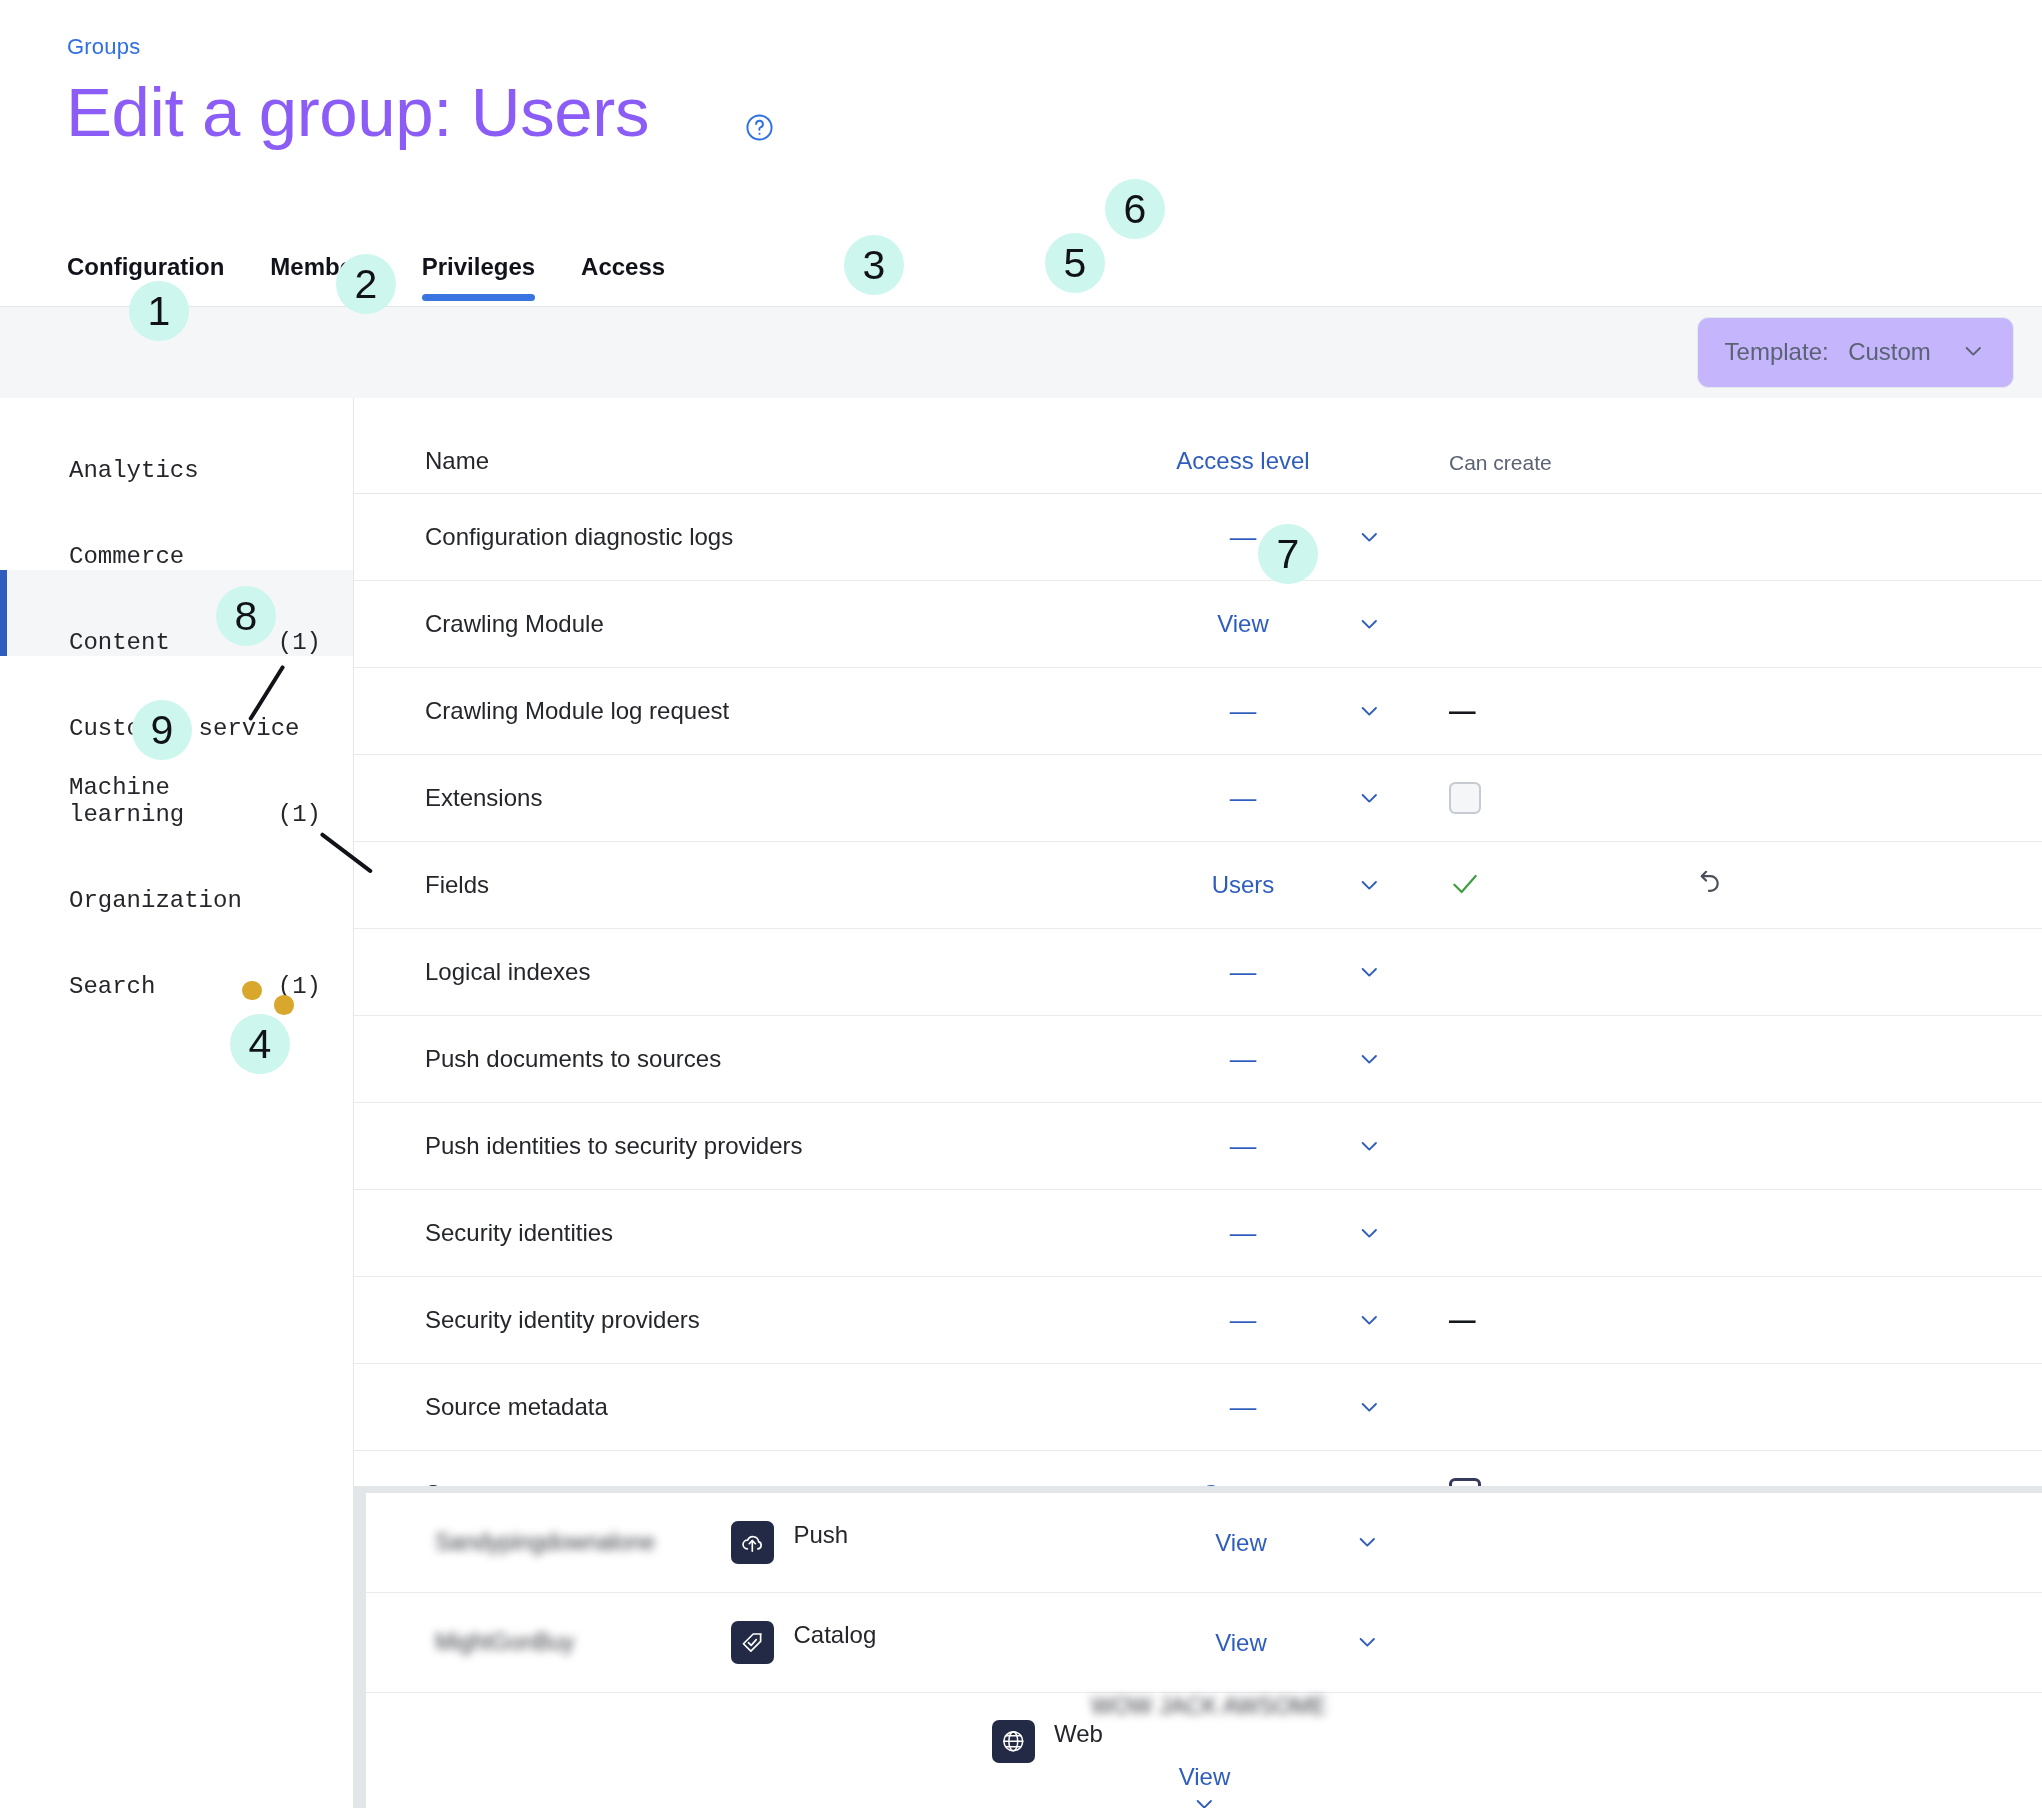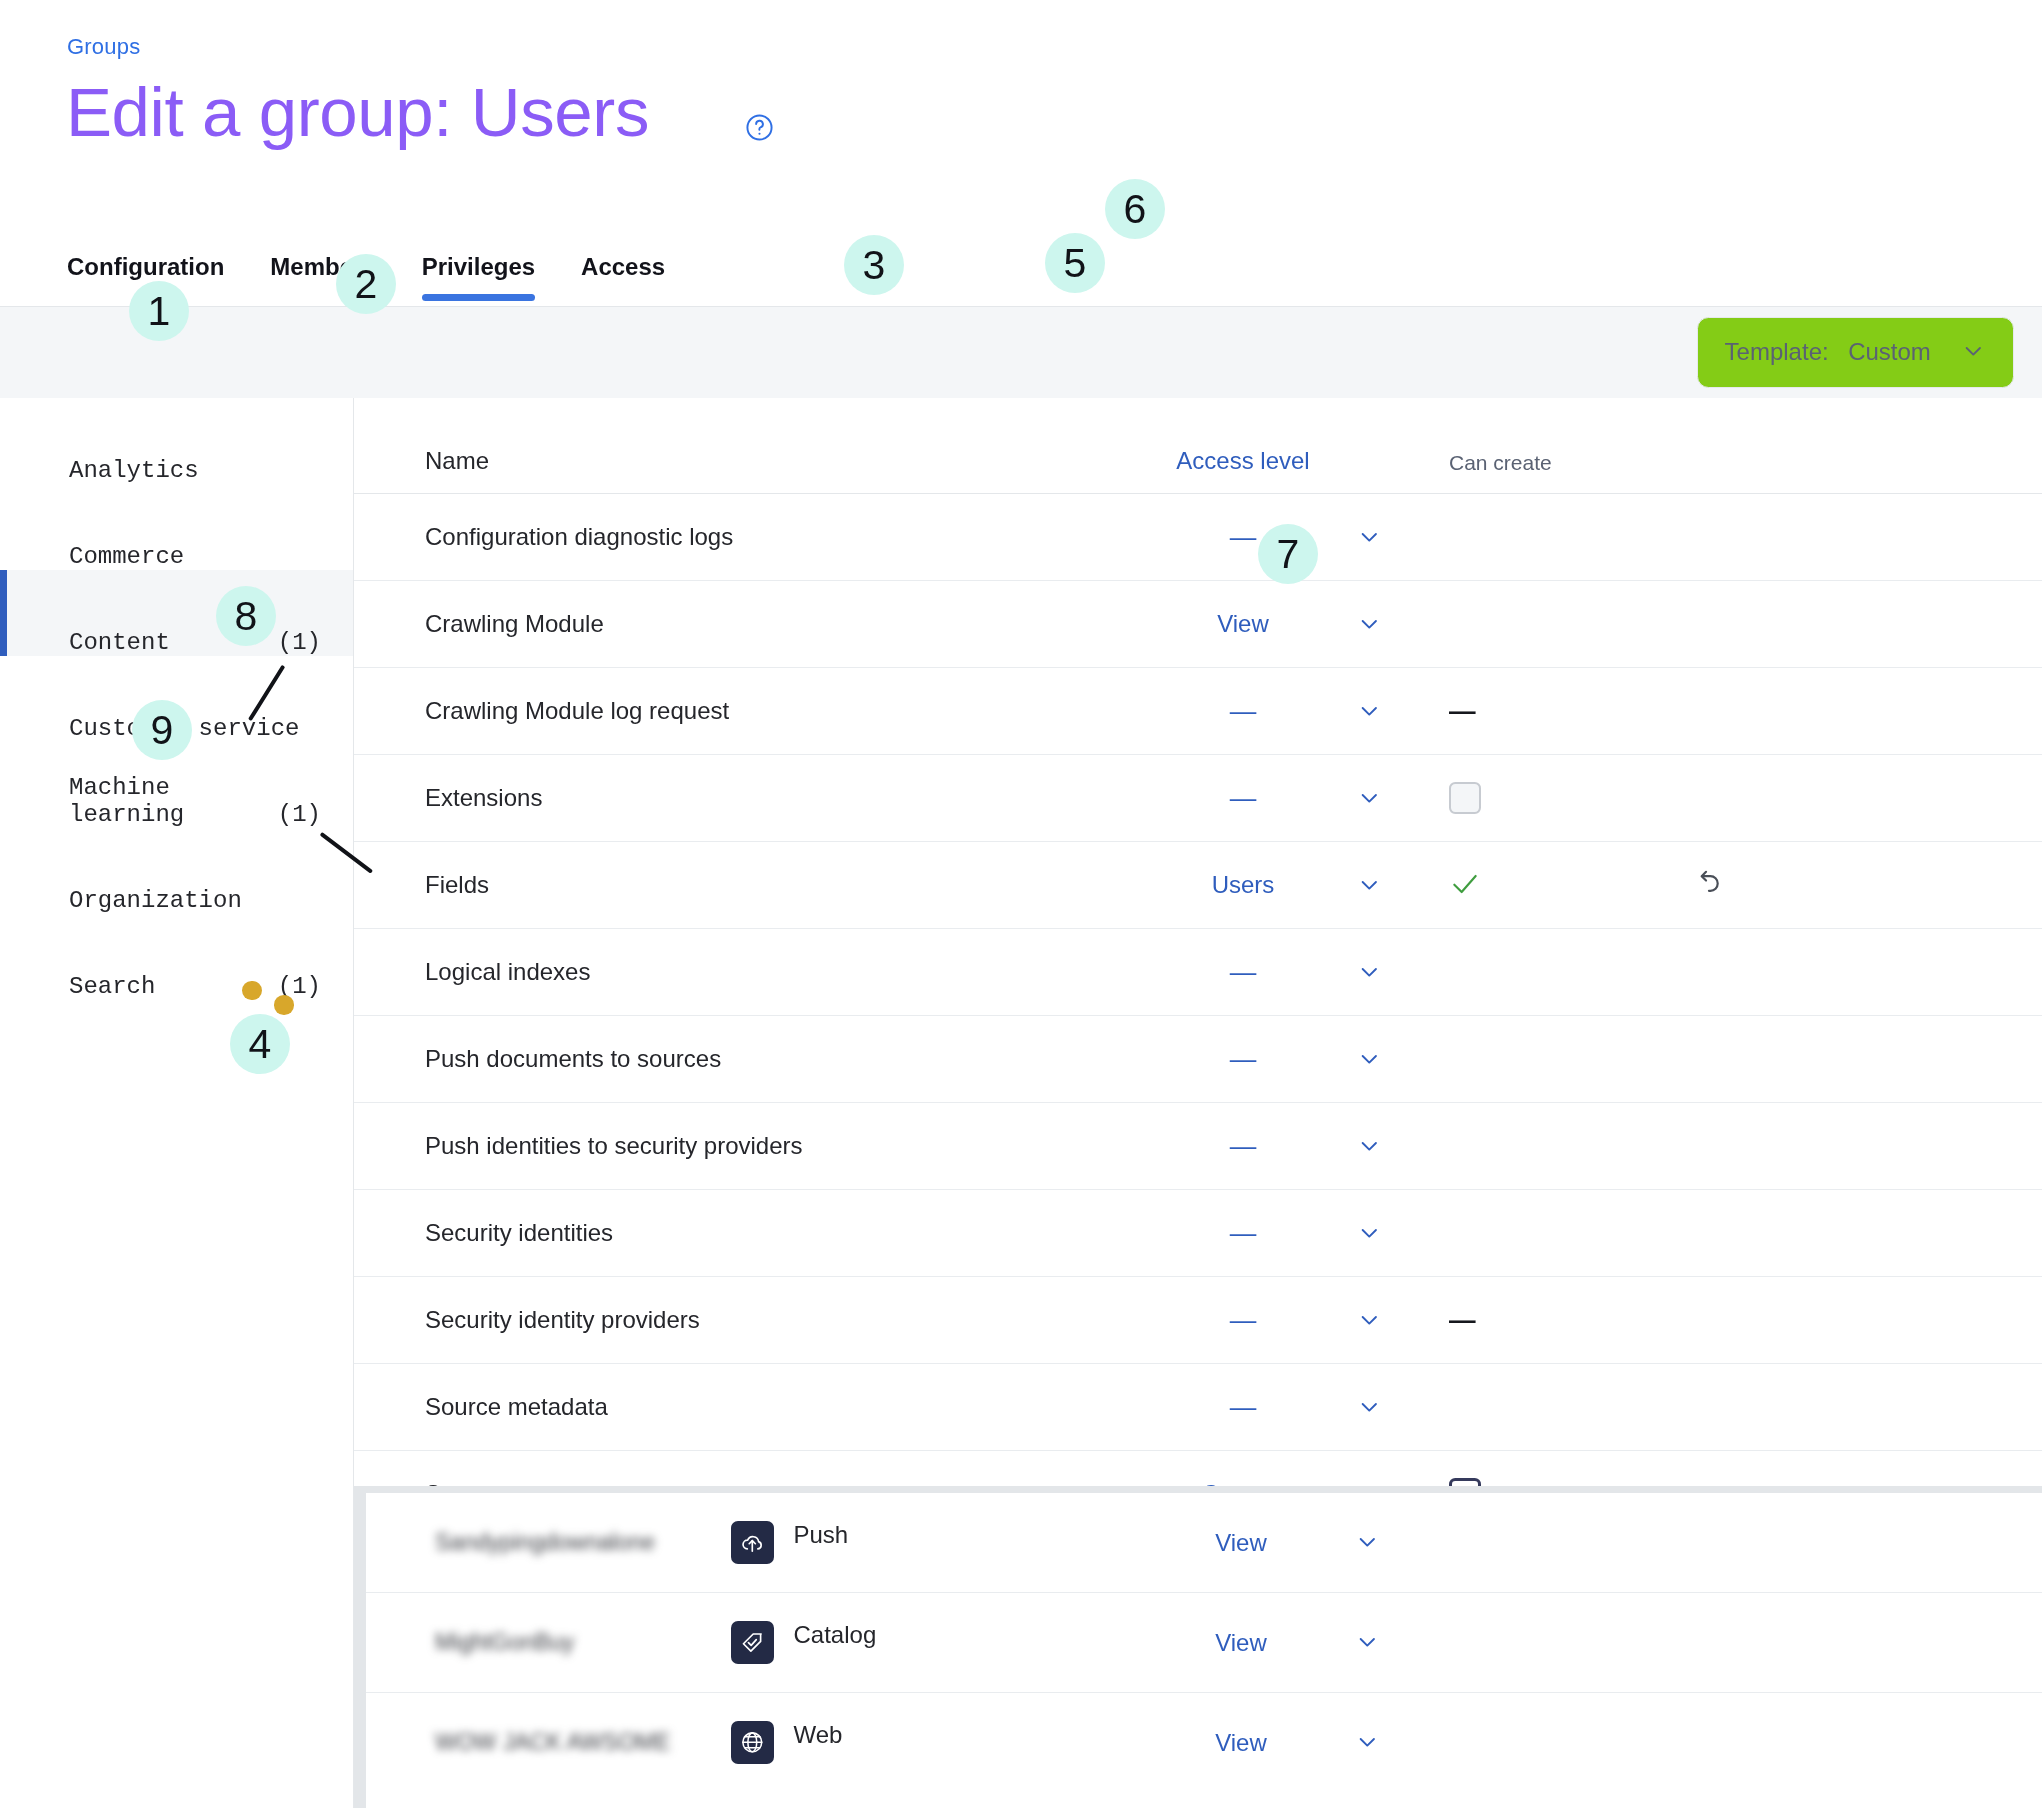--- a/index.html
+++ b/index.html
@@ -15,21 +15,21 @@
   #header{position:absolute;left:0;top:0;width:2043px;height:306px;background:#fff;}
   #breadcrumb{position:absolute;left:67px;top:34px;font-size:22px;color:#2f6fe4;letter-spacing:0.2px;}
   #page-title{position:absolute;left:66px;top:78px;font-size:69px;color:#8b5cf6;font-weight:400;letter-spacing:-0.4px;line-height:1;}
   #help-icon{position:absolute;left:745px;top:113px;width:29px;height:29px;}
   #tabs{position:absolute;left:67px;top:253px;display:flex;gap:0;}
   .tab{position:relative;font-size:24px;font-weight:700;color:#12131a;padding:0 0 19.5px 0;margin-right:46px;cursor:pointer;white-space:nowrap;}
   .tab.active{color:#12131a;}
   .tab.active:after{content:"";position:absolute;left:0;right:0;bottom:0;height:7px;border-radius:3.5px;background:#3a74e0;}
   
   #toolbar{position:absolute;left:0;top:306px;width:2043px;height:92px;background:#f4f6f8;border-top:0.9px solid #e4e7ea;border-bottom:0.9px solid #e4e7ea;}
-  #template-select{position:absolute;right:29px;top:9.8px;width:317px;height:71px;background:#84cc16;border:0.9px solid #e6e9ec;border-radius:11.5px;display:flex;align-items:center;box-sizing:border-box;padding:0 26.6px;cursor:pointer;}
+  #template-select{position:absolute;right:29px;top:9.8px;width:317px;height:71px;background:#c4b5fd;border:0.9px solid #e6e9ec;border-radius:11.5px;display:flex;align-items:center;box-sizing:border-box;padding:0 26.6px;cursor:pointer;}
   #template-label{font-size:24px;color:#5a6273;}
   #template-value{font-size:24px;color:#5a6273;margin-left:19.5px;}
   #template-chevron{margin-left:auto;}
   
   #sidebar{position:absolute;left:0;top:398px;width:354px;height:1411px;background:#fff;border-right:0.9px solid #e4e7ea;box-sizing:border-box;}
   .side-item{position:relative;height:86px;display:flex;align-items:flex-end;padding:0 32px 0 69px;box-sizing:border-box;font-size:24px;color:#25262b;cursor:pointer;font-family:Liberation Mono, monospace;}
   .side-item.active{background:#f4f6f8;}
   .side-item.active:before{content:"";position:absolute;left:0;top:0;bottom:0;width:7px;background:#2f5dbd;}
   .side-count{margin-left:auto;font-size:24px;color:#25262b;}
   .side-dot{width:19.5px;height:19.5px;border-radius:50%;background:#d8a72b;margin-left:auto;margin-right:16px;flex:0 0 auto;}
@@ -46,21 +46,21 @@
   .c-undo{width:319px;display:flex;align-items:center;justify-content:flex-start;padding-left:92px;box-sizing:border-box;}
   .c-collapse{flex:1;display:flex;align-items:center;justify-content:flex-end;padding-right:98px;box-sizing:border-box;}
   .dash-blue{color:#2f5dbd;font-size:26.6px;line-height:1;}
   .dash-dark{color:#16181d;font-size:26.6px;font-weight:700;line-height:1;}
   .checkbox{width:32px;height:32px;border-radius:6.2px;box-sizing:border-box;}
   .checkbox.disabled{border:2.7px solid #c7cbd1;background:#f4f6f8;}
   .checkbox.enabled{border:3.5px solid #353a5c;background:#ffffff;}
   
   #subtable{position:absolute;left:354px;top:1486px;width:1689px;height:323px;background:#fff;border-left:12.4px solid #e3e6e9;border-top:7px solid #e3e6e9;box-sizing:border-box;}
   .subrow{display:flex;align-items:center;height:99px;border-bottom:0.9px solid #e9ecef;}
-  .subrow:last-child{border-bottom:none;}
+  .subrow:last-child{border-bottom:none;flex-direction:column;}
   .sub-name{width:365px;padding-left:69px;box-sizing:border-box;}
   .blurred{display:inline-block;font-size:23px;color:#3a3c42;filter:blur(4.4px);user-select:none;}
   .sub-type{width:426px;display:flex;gap:19.5px;}
   .src-badge{width:43px;height:43px;border-radius:7px;background:#232a45;display:flex;align-items:center;justify-content:center;flex:0 0 auto;}
   .sub-type-label{font-size:24px;color:#25262b;}
   .sub-access{width:168px;text-align:center;font-size:24px;color:#2f5dbd;}
   
   .ann{position:absolute;border-radius:50%;background:#cdf6ee;display:flex;align-items:center;justify-content:center;font-size:41px;color:#111318;font-weight:400;z-index:40;font-family:"Liberation Sans",sans-serif;}
   .leader{position:absolute;background:#111318;z-index:39;transform-origin:0 0;height:3.5px;border-radius:1.8px;}
 </style>

